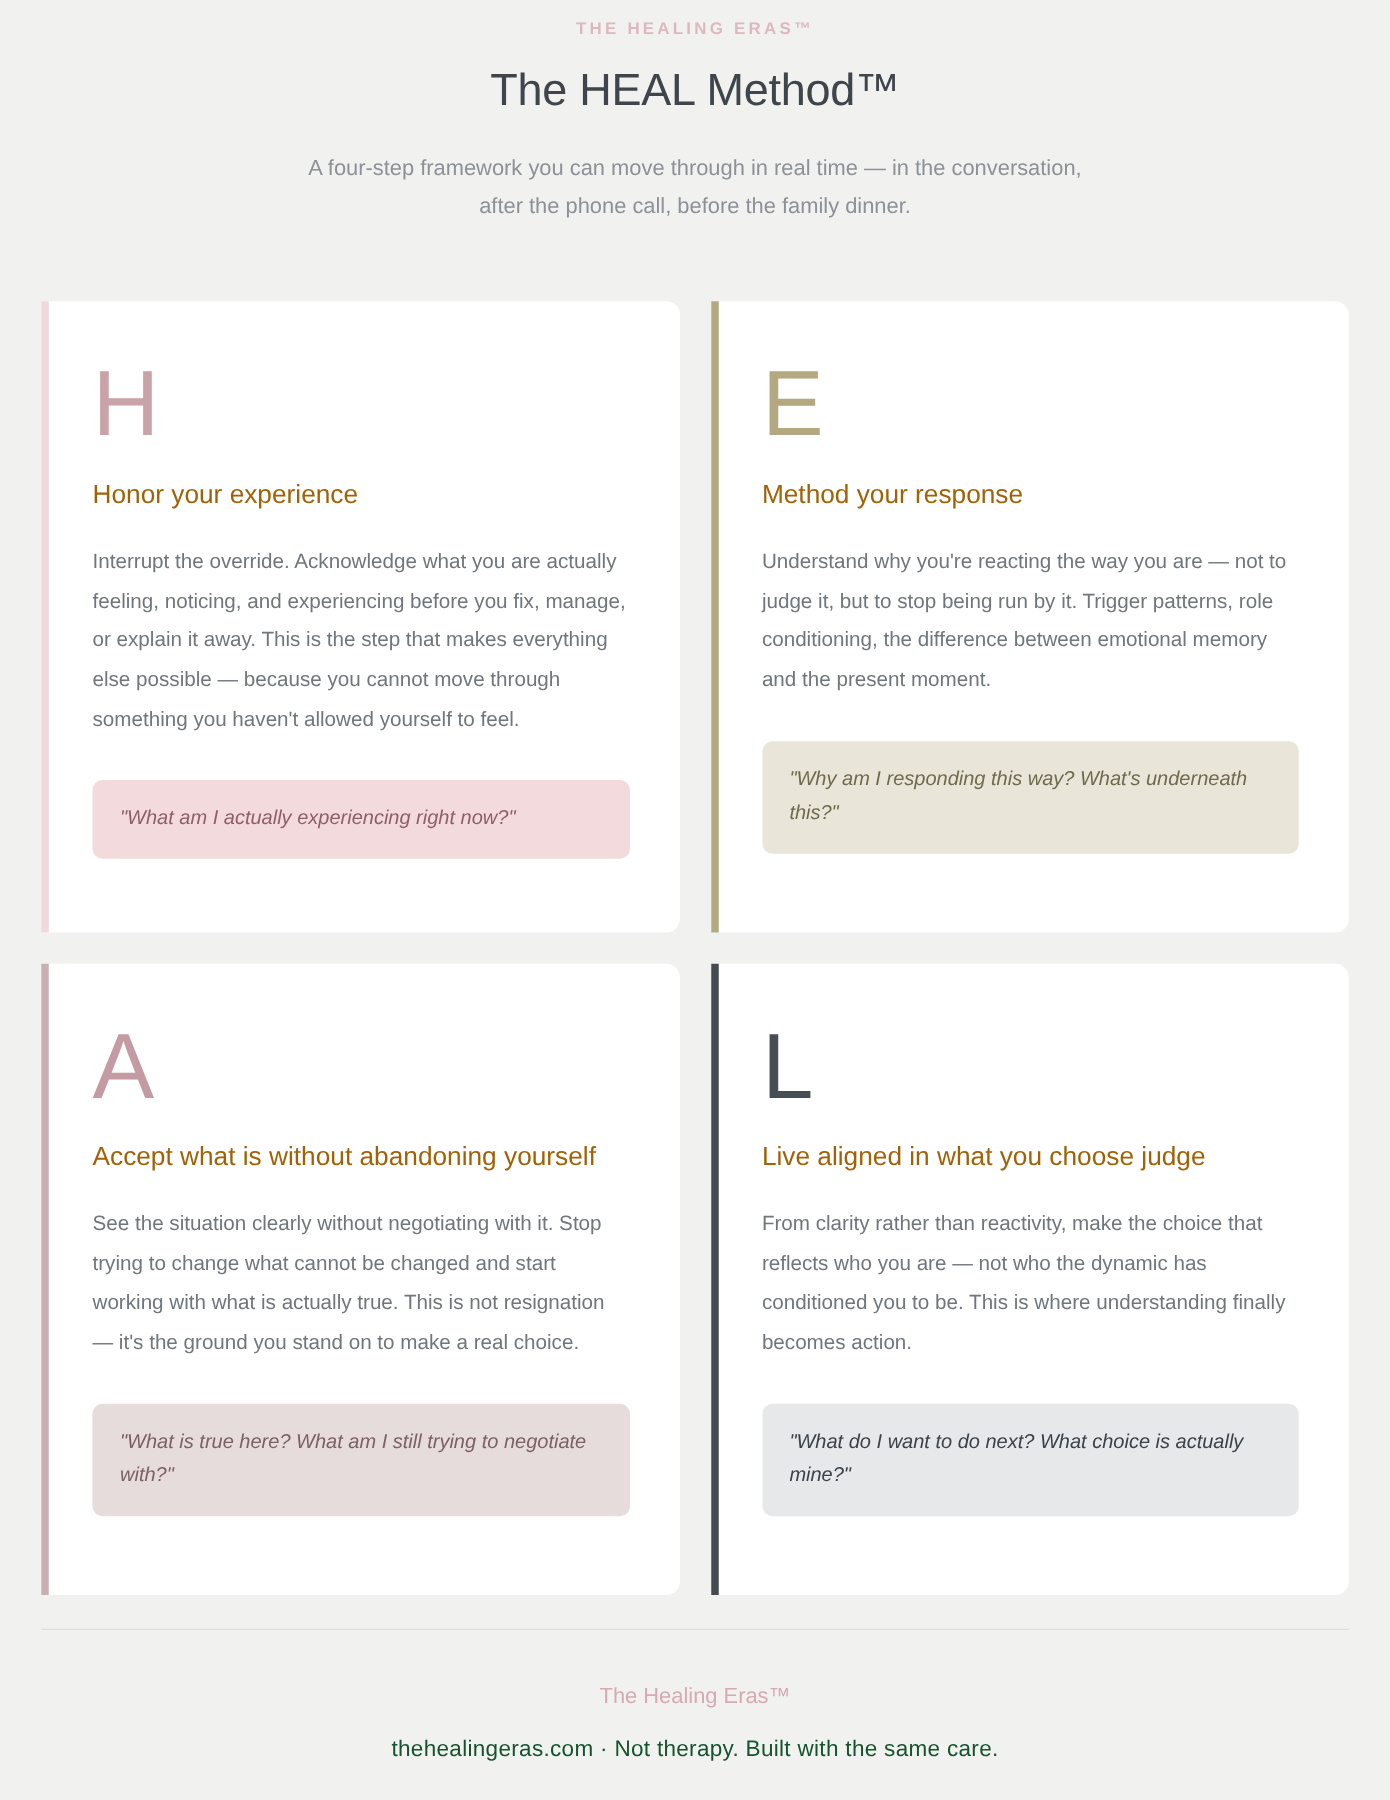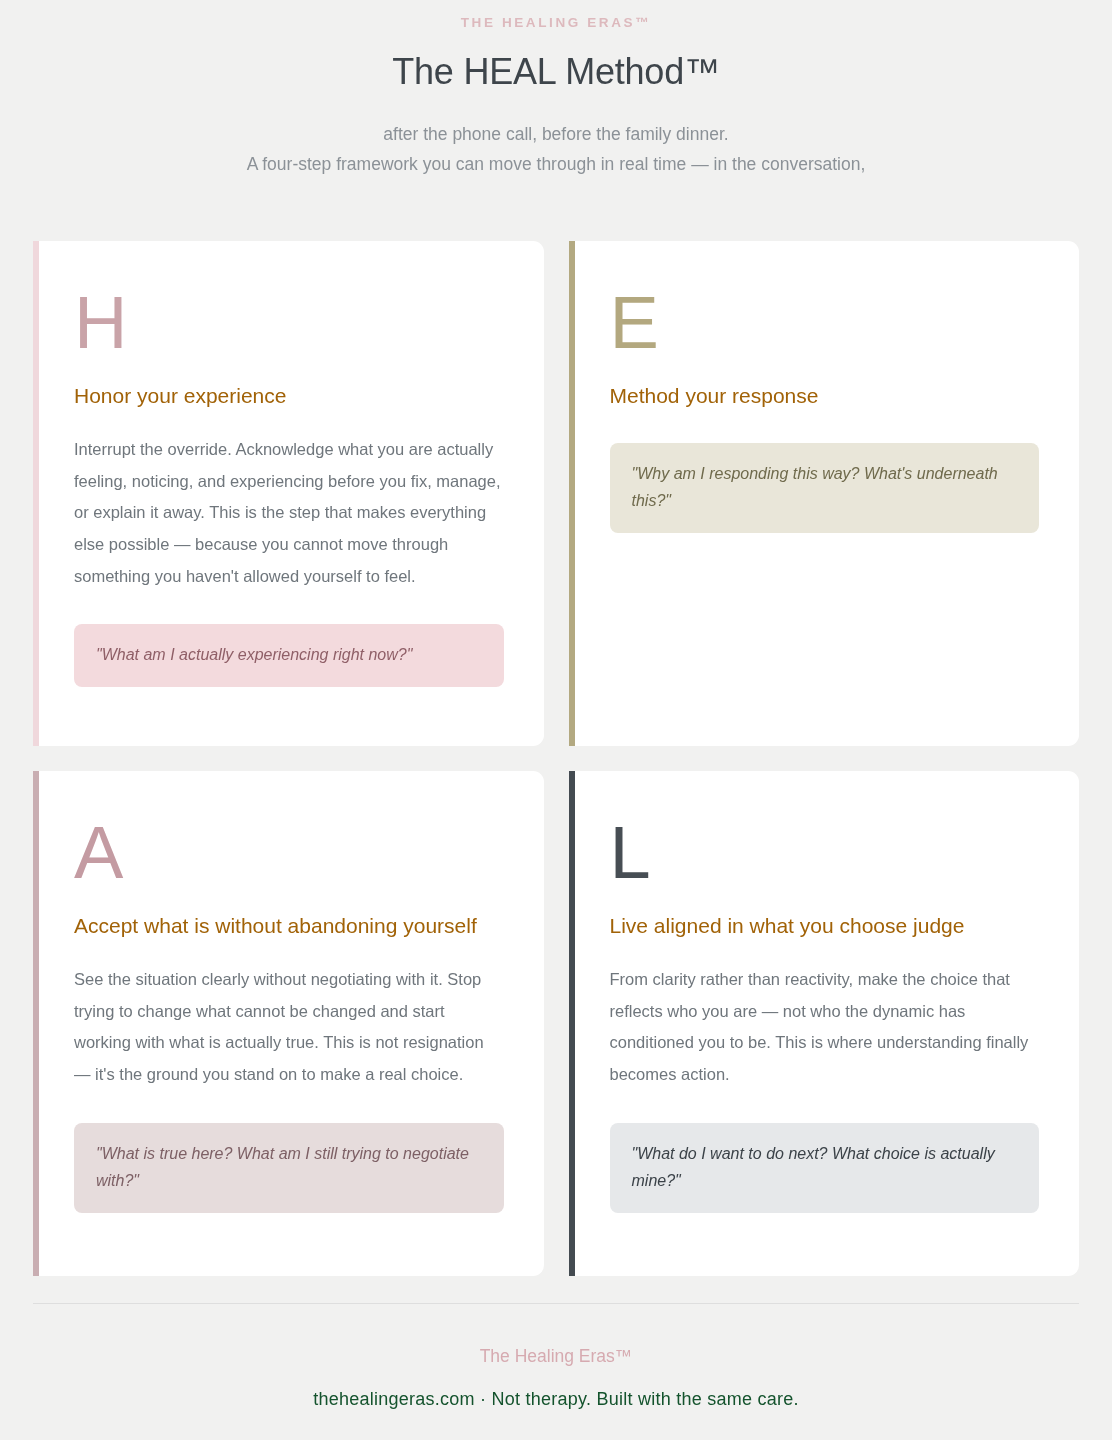--- a/index.html
+++ b/index.html
@@ -150,39 +150,40 @@
 </style>
 </head>
 <body>
 
 <div class="page">
 
   <div class="header">
     <div class="eyebrow">THE HEALING ERAS™</div>
     <h1 class="title">The HEAL Method™</h1>
     <div class="subtitle">
+      <div>A four-step framework you can move through in real time — in the conversation,</div>
       <div>after the phone call, before the family dinner.</div>
-      <div>A four-step framework you can move through in real time — in the conversation,</div>
     </div>
   </div>
 
   <div class="grid">
 
     <div class="card">
       <div class="accent-bar" style="background: rgb(240, 216, 220);"></div>
       <span class="letter" style="color: rgb(201, 163, 168);">H</span>
       <h2 class="card-title">Honor your experience</h2>
       <p class="card-body">Interrupt the override. Acknowledge what you are actually feeling, noticing, and experiencing before you fix, manage, or explain it away. This is the step that makes everything else possible — because you cannot move through something you haven't allowed yourself to feel.</p>
       <div class="quote" style="background: rgb(243, 218, 221); color: rgb(143, 95, 103);">"What am I actually experiencing right now?"</div>
     </div>
 
     <div class="card">
       <div class="accent-bar" style="background: rgb(179, 169, 129);"></div>
       <span class="letter" style="color: rgb(179, 168, 127);">E</span>
       <h2 class="card-title">Method your response</h2>
+      <p class="card-body">Understand why you're reacting the way you are — not to judge it, but to stop being run by it. Trigger patterns, role conditioning, the difference between emotional memory and the present moment.</p>
       <div class="quote" style="background: rgb(233, 230, 217); color: rgb(111, 106, 76);">"Why am I responding this way? What's underneath this?"</div>
     </div>
 
     <div class="card">
       <div class="accent-bar" style="background: rgb(201, 174, 178);"></div>
       <span class="letter" style="color: rgb(196, 155, 162);">A</span>
       <h2 class="card-title">Accept what is without abandoning yourself</h2>
       <p class="card-body">See the situation clearly without negotiating with it. Stop trying to change what cannot be changed and start working with what is actually true. This is not resignation — it's the ground you stand on to make a real choice.</p>
       <div class="quote" style="background: rgb(230, 220, 220); color: rgb(125, 96, 101);">"What is true here? What am I still trying to negotiate with?"</div>
     </div>

